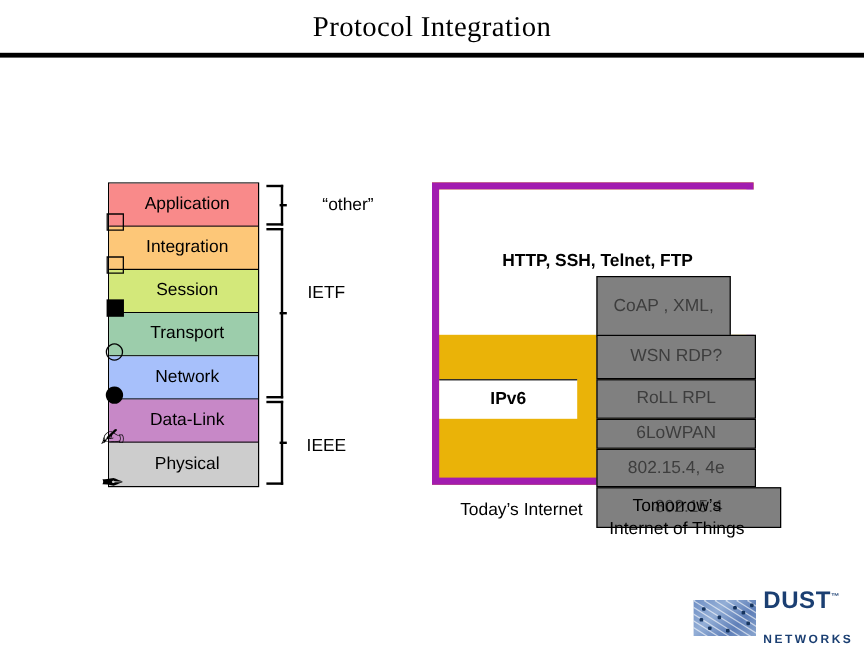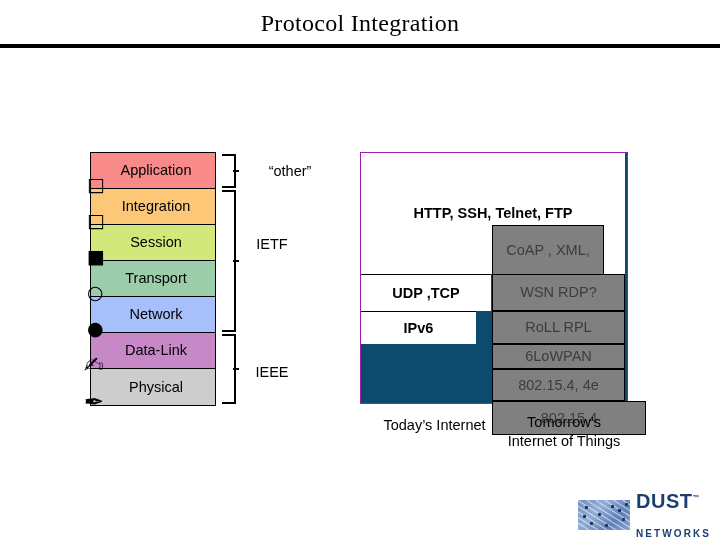--- a/index.html
+++ b/index.html
@@ -70,23 +70,23 @@
   .org-label{
     position:absolute;
     font-size:14.5px;color:#000;
     text-align:center;width:100px;
   }
 
   
   #proto-table{
     position:absolute;left:360px;top:152px;
     width:268px;height:252px;
-    border:1px solid #a21caf;
-    box-sizing:border-box;
-    background:#0c4a6e;
+    border:6px solid #a21caf;
+    box-sizing:border-box;
+    background:#eab308;
   }
   .white-cell{
     position:absolute;
     background:#ffffff;
     border-top:1px solid #000;
     box-sizing:border-box;
     display:flex;align-items:center;justify-content:center;
     text-align:center;
     font-size:14.5px;font-weight:bold;color:#000;
     line-height:1.15;
@@ -184,21 +184,20 @@
 <div class="brace" style="left:222px;top:190px;height:142px;"></div>
 <div class="brace" style="left:222px;top:334px;height:70px;"></div>
 
 <div class="org-label" style="left:240px;top:163px;">“other”</div>
 <div class="org-label" style="left:222px;top:236px;">IETF</div>
 <div class="org-label" style="left:222px;top:364px;">IEEE</div>
 
 <div id="proto-table">
 
   <div class="white-cell no-top" style="left:0;top:0;width:264px;height:121px;">HTTP, SSH, Telnet, FTP</div>
-  <div class="white-cell" style="left:0;top:121px;width:130px;height:37px;">UDP ,TCP</div>
   <div class="white-cell" style="left:0;top:158px;width:115px;height:33px;">IPv6</div>
 
   <div class="gray-cell" style="left:131px;top:72px;width:112px;height:51px;">CoAP , XML,</div>
   <div class="gray-cell" style="left:131px;top:121px;width:133px;height:37px;">WSN RDP?</div>
   <div class="gray-cell" style="left:131px;top:158px;width:133px;height:33px;">RoLL RPL</div>
   <div class="gray-cell" style="left:131px;top:191px;width:133px;height:25px;">6LoWPAN</div>
   <div class="gray-cell" style="left:131px;top:216px;width:133px;height:32px;">802.15.4, 4e</div>
   <div class="gray-cell" style="left:131px;top:248px;width:154px;height:34px;">802.15.4</div>
 </div>
 

